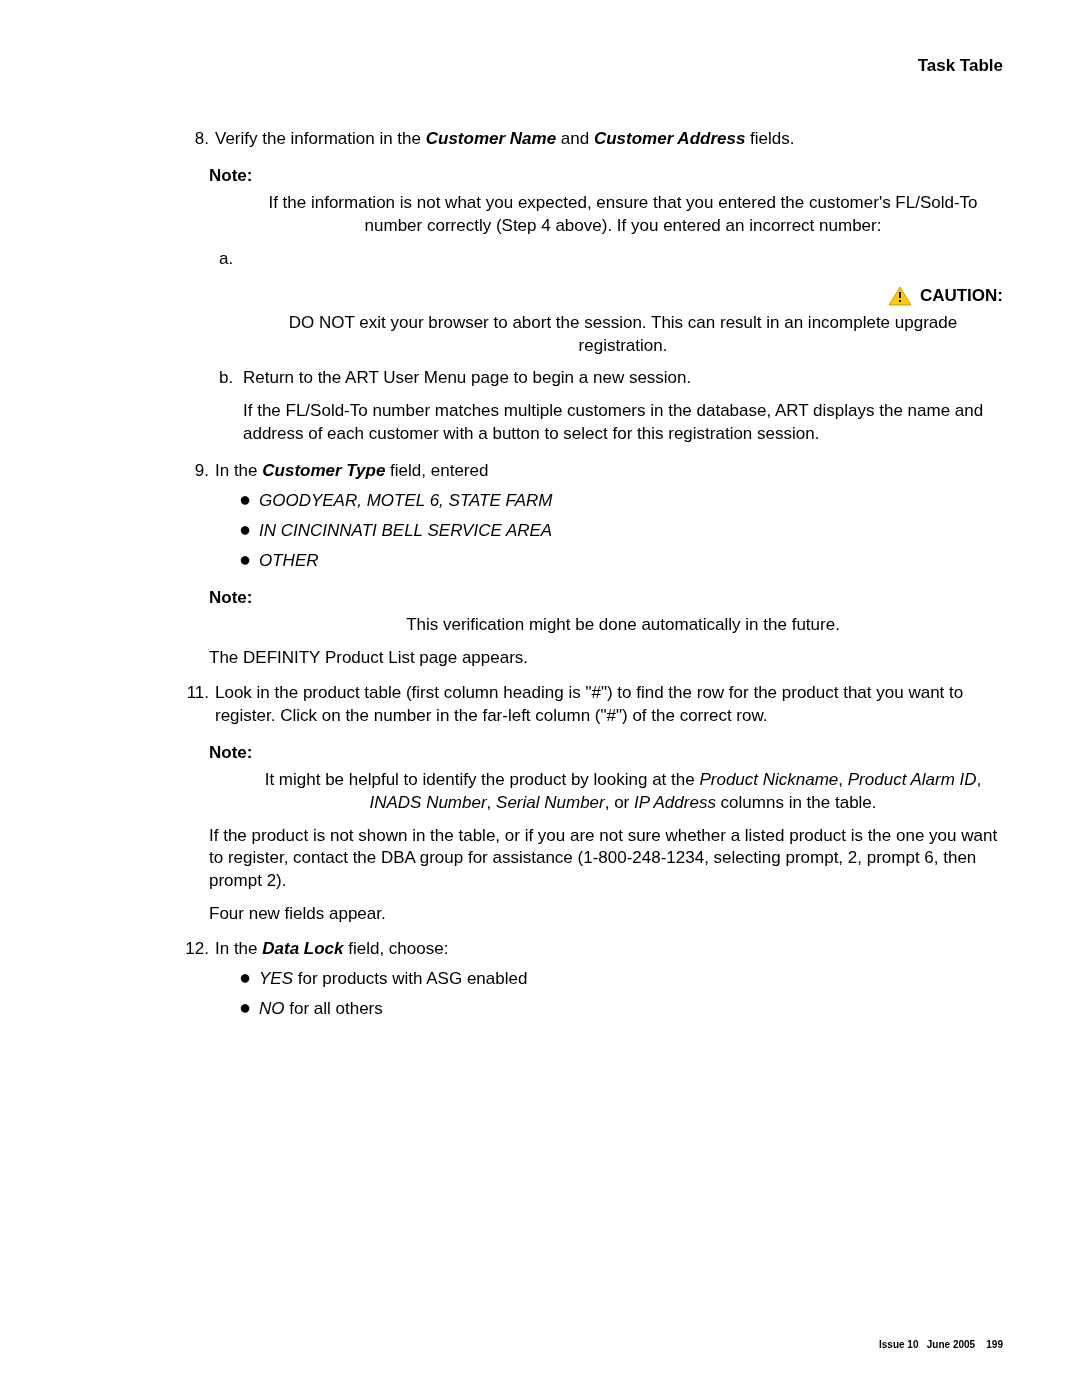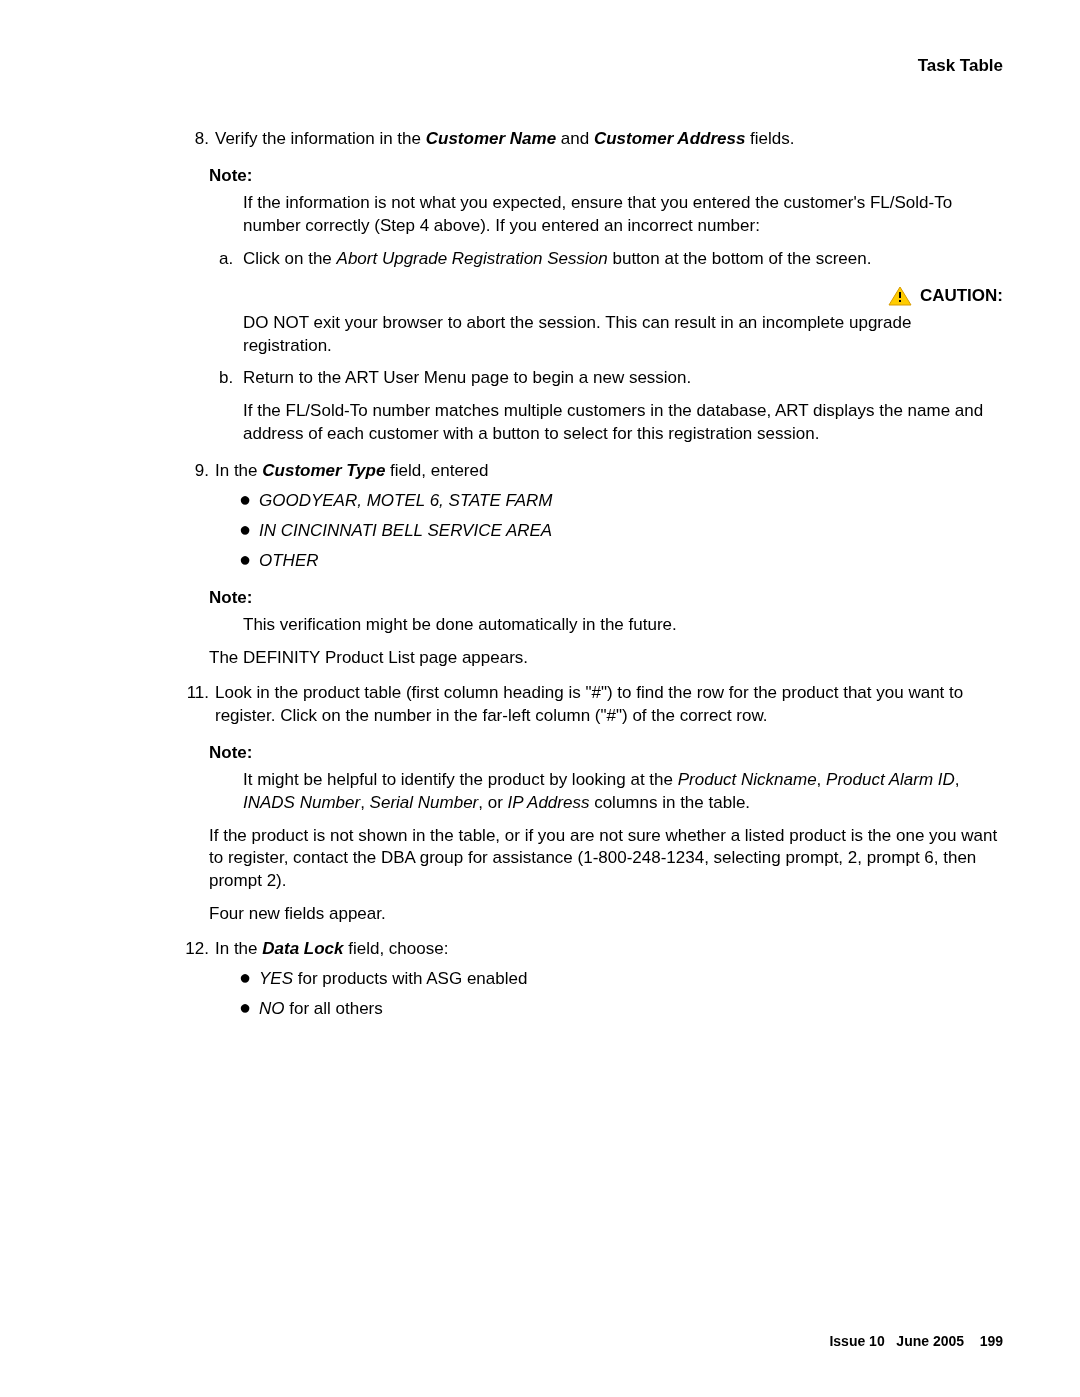--- a/index.html
+++ b/index.html
@@ -35,20 +35,21 @@
   }
   .body-col { flex: 1; }
   .note-heading {
     font-weight: bold;
     margin-top: 14px;
     margin-left: 66px;
   }
   .note-text {
     margin-top: 4px;
     margin-left: 100px;
+    text-align: center;
   }
   .alpha-row {
     display: flex;
     margin-left: 76px;
     margin-top: 10px;
   }
   .alpha-col { width: 24px; flex-shrink: 0; }
   .caution-row {
     display: flex;
     align-items: center;
@@ -78,21 +79,21 @@
   }
   .para-indent2 {
     margin-left: 100px;
     margin-top: 10px;
   }
   .footer {
     position: absolute;
     bottom: 46px;
     right: 110px;
     font-weight: bold;
-    font-size: 14px;
+    font-size: 10px;
   }
   svg.warn { width: 24px; height: 20px; }
 </style>
 </head>
 <body>
 
 <div class="page">
 
   <div class="header">Task Table</div>
 
@@ -101,23 +102,20 @@
     <div class="body-col">
       <span>Verify the information in the </span><span class="bold">Customer Name</span><span> and </span><span class="bold">Customer Address</span><span> fields.</span>
     </div>
   </div>
 
   <div class="note-heading">Note:</div>
   <div class="note-text">If the information is not what you expected, ensure that you entered the customer's FL/Sold-To number correctly (Step 4 above). If you entered an incorrect number:</div>
 
   <div class="alpha-row">
     <div class="alpha-col">a.</div>
-    <div>
-      <span>Click on the </span><span class="it">Abort Upgrade Registration Session</span><span> button at the bottom of the screen.</span>
-    </div>
   </div>
 
   <div class="caution-row">
     <svg class="warn" viewBox="0 0 24 20">
       <polygon points="12,1 23,19 1,19" fill="#ffcc00" stroke="#d89b00" stroke-width="1"></polygon>
       <rect x="11" y="6" width="2" height="6" fill="#000"></rect>
       <rect x="11" y="14" width="2" height="2" fill="#000"></rect>
     </svg>
     <span class="caution-label">CAUTION:</span>
   </div>

